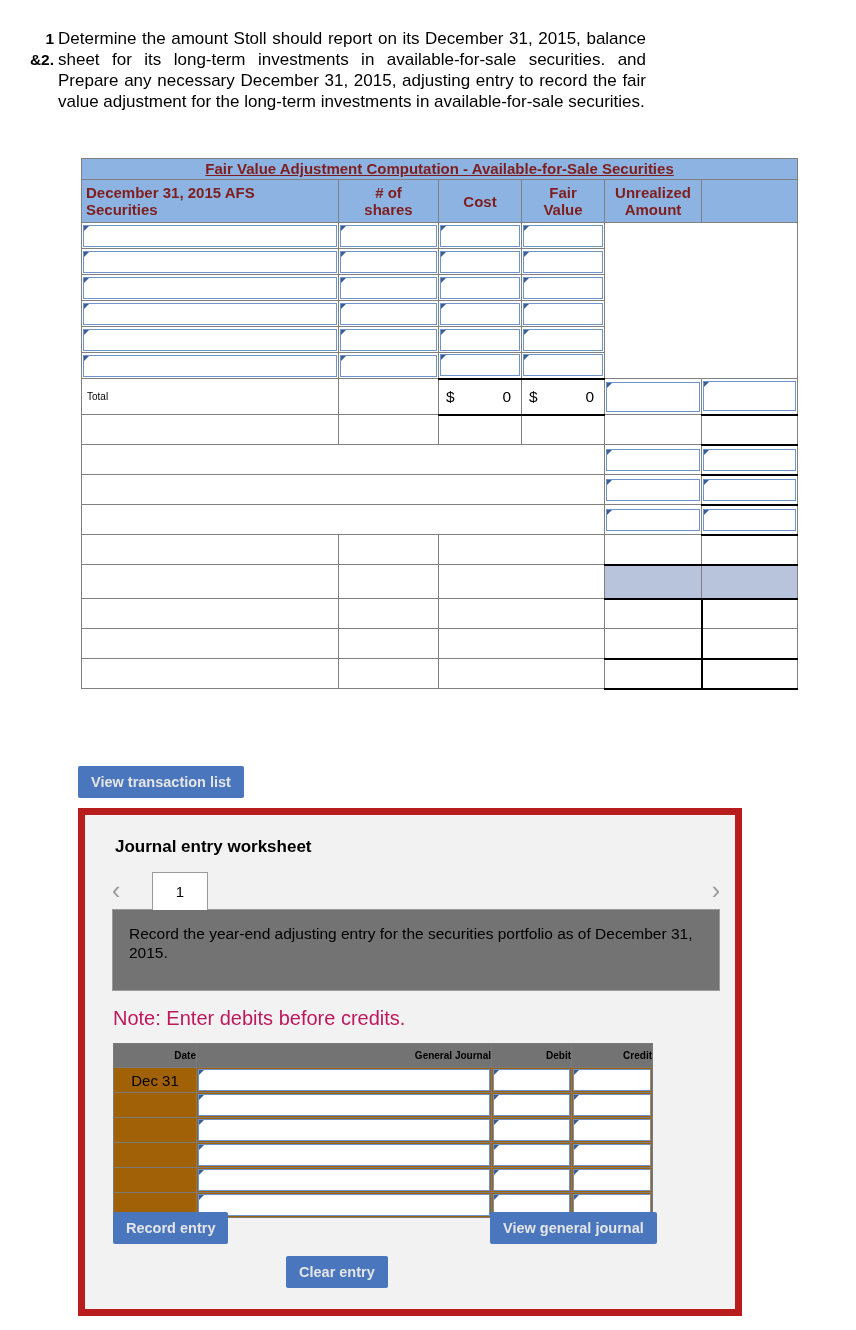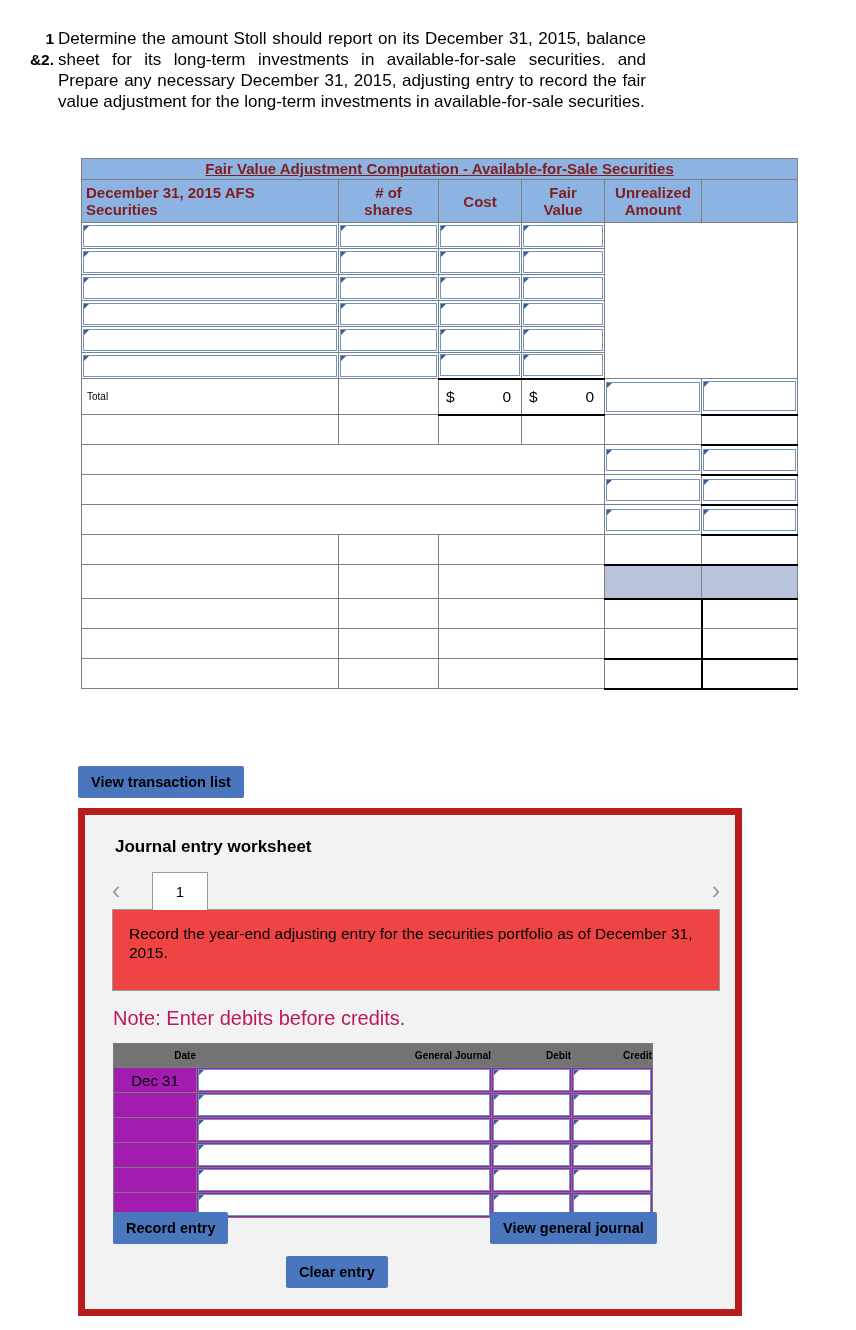--- a/index.html
+++ b/index.html
@@ -123,21 +123,21 @@
     border-bottom: 2px solid #000 !important;
   }
   .bbot-dark { border-bottom: 2px solid #000 !important; }
   .bleft-dark { border-left: 2px solid #000 !important; }
   .nol { border-left: none !important; }
 
   
   .btn {
     display: inline-block;
     background: #4A76BD;
-    color: #000000;
+    color: #e5e5e5;
     font-weight: bold;
     font-size: 14.5px;
     border: none;
     border-radius: 2px;
     padding: 8px 13px;
     cursor: pointer;
     font-family: "Liberation Sans", sans-serif;
     line-height: 16px;
     white-space: nowrap;
   }
@@ -198,21 +198,21 @@
     box-sizing: border-box;
     cursor: pointer;
     z-index: 3;
   }
   #prompt-box {
     position: absolute;
     left: 27px;
     top: 94px;
     width: 608px;
     height: 82px;
-    background: #ef4444;
+    background: #737373;
     border: 1px solid #9b9b9b;
     box-sizing: border-box;
     z-index: 1;
   }
   #prompt-text {
     padding: 14px 16px 0 16px;
     font-size: 15.5px;
     line-height: 19px;
   }
   #note {
@@ -228,21 +228,21 @@
     position: absolute;
     left: 28px;
     top: 228px;
     width: 539px;
     border-collapse: collapse;
     table-layout: fixed;
   }
   #gj-table td, #gj-table th {
     border: 1px solid #7a7a7a;
     padding: 0;
-    background: #a21caf;
+    background: #a16207;
     height: 24px;
   }
   #gj-table th {
     background: #737373;
     font-weight: bold;
     font-size: 10px;
     height: 23px;
     text-align: right;
   }
   .gj-date {

